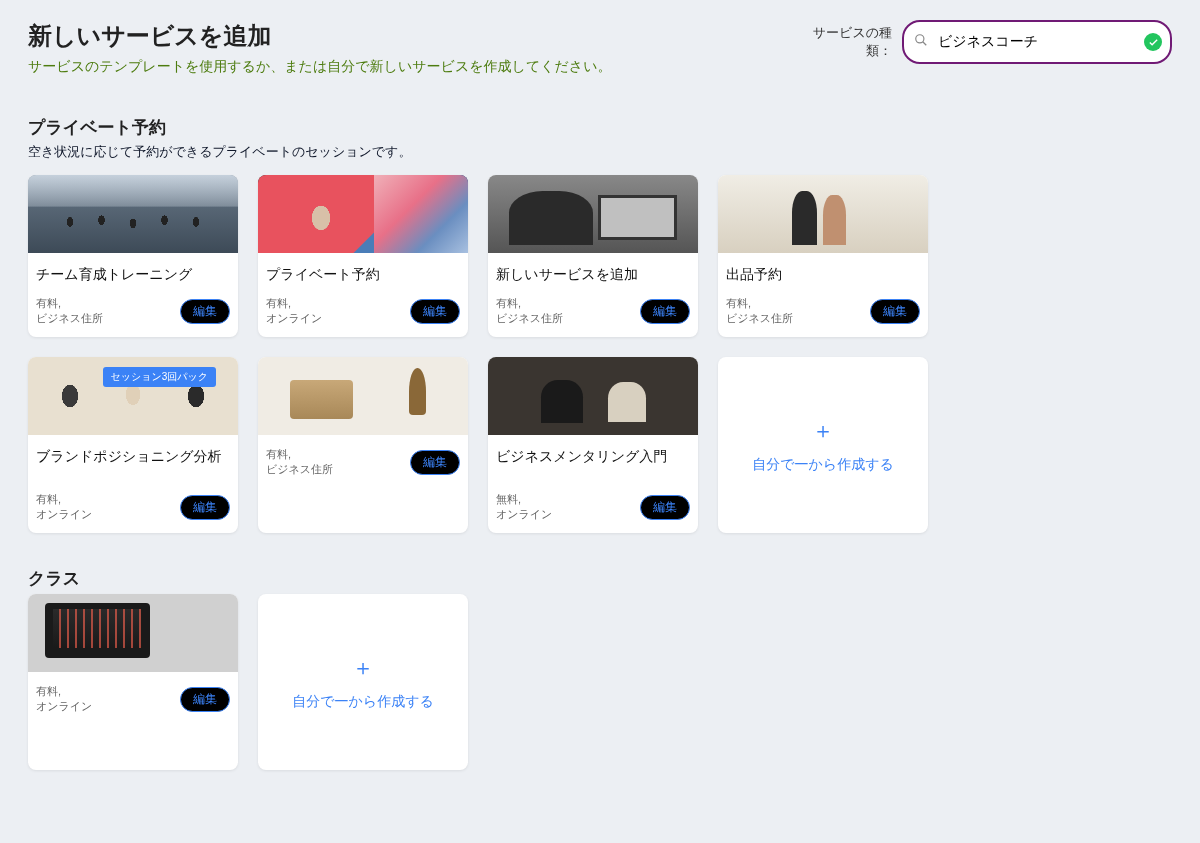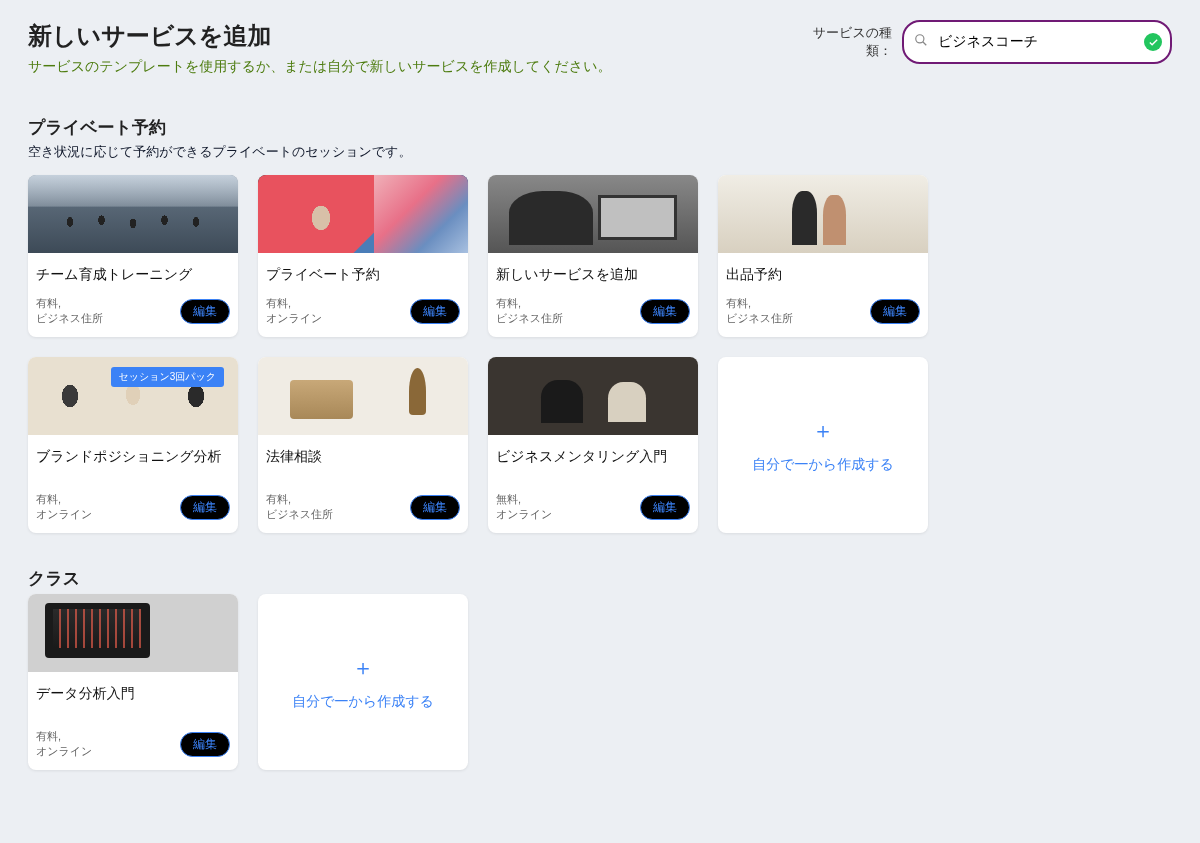--- a/index.html
+++ b/index.html
@@ -19,21 +19,21 @@
 .section-title{font-size:17px;font-weight:600;margin-bottom:4px;color:#222}
 .section-subtitle{font-size:13px;color:#0f172a;margin-bottom:14px}
 .grid{display:grid;grid-template-columns:repeat(4,210px);gap:20px}
 .card{background:#fff;border-radius:8px;overflow:hidden;box-shadow:0 1px 3px rgba(0,0,0,0.08);position:relative;display:flex;flex-direction:column}
 .card-img{width:100%;height:78px;background:#ccc;position:relative;overflow:hidden}
 .card-body{padding:12px 8px 10px;display:flex;flex-direction:column;flex:1}
 .card-title{font-size:14px;font-weight:500;line-height:1.35;margin-bottom:12px;flex:1}
 .card-footer{display:flex;justify-content:space-between;align-items:center}
 .card-meta{font-size:11px;color:#666;line-height:1.4}
 .edit-btn{border:1px solid #3b82f6;color:#3b82f6;background:#000000;border-radius:14px;padding:3px 12px;font-size:12px;cursor:pointer}
-.badge{position:absolute;top:10px;right:14px;background:#3b82f6;color:#fff;font-size:10px;padding:3px 8px;border-radius:3px}
+.badge{position:absolute;top:10px;right:22px;background:#3b82f6;color:#fff;font-size:10px;padding:3px 8px;border-radius:3px}
 .create-card{background:#fff;border-radius:8px;box-shadow:0 1px 3px rgba(0,0,0,0.08);display:flex;flex-direction:column;align-items:center;justify-content:center;color:#3b82f6;font-size:14px;cursor:pointer;gap:10px;min-height:176px}
 .plus{font-size:22px;font-weight:300}
 
 .img-meeting{background:linear-gradient(180deg,#6a7a8a 0%,#3d4a57 100%);position:relative}
 .img-meeting::before{content:"";position:absolute;inset:0;background:
  radial-gradient(ellipse 8px 12px at 20% 60%,#222 40%,transparent 41%),
  radial-gradient(ellipse 8px 12px at 35% 58%,#222 40%,transparent 41%),
  radial-gradient(ellipse 8px 12px at 50% 62%,#222 40%,transparent 41%),
  radial-gradient(ellipse 8px 12px at 65% 58%,#222 40%,transparent 41%),
  radial-gradient(ellipse 8px 12px at 80% 60%,#222 40%,transparent 41%),
@@ -163,21 +163,20 @@
               <div>有料,</div>
               <div>オンライン</div>
             </div>
             <button class="edit-btn">編集</button>
           </div>
         </div>
       </div>
       <div class="card">
         <div class="card-img img-legal"></div>
         <div class="card-body">
-          <div class="card-title">法律相談</div>
           <div class="card-footer">
             <div class="card-meta">
               <div>有料,</div>
               <div>ビジネス住所</div>
             </div>
             <button class="edit-btn">編集</button>
           </div>
         </div>
       </div>
       <div class="card">
@@ -199,21 +198,20 @@
       </div>
     </div>
 </div>
 
 <div class="section">
   <div class="section-title">クラス</div>
   <div class="grid" id="grid-class">
       <div class="card">
         <div class="card-img img-data"></div>
         <div class="card-body">
-          <div class="card-title">データ分析入門</div>
           <div class="card-footer">
             <div class="card-meta">
               <div>有料,</div>
               <div>オンライン</div>
             </div>
             <button class="edit-btn">編集</button>
           </div>
         </div>
       </div>
       <div class="create-card">

